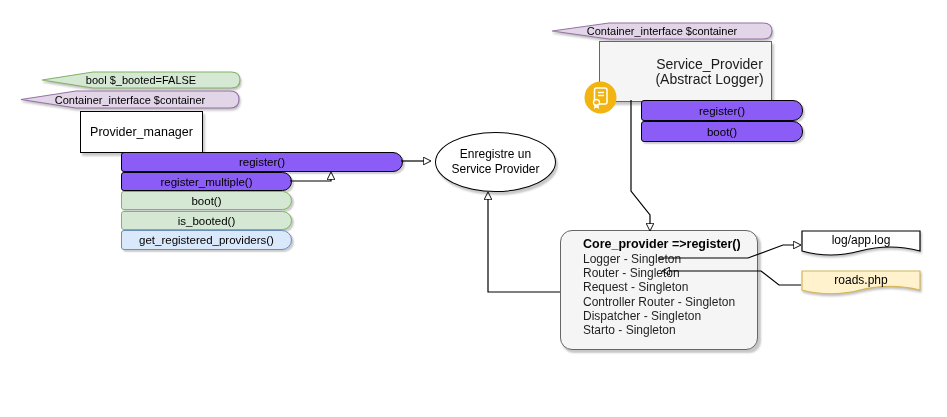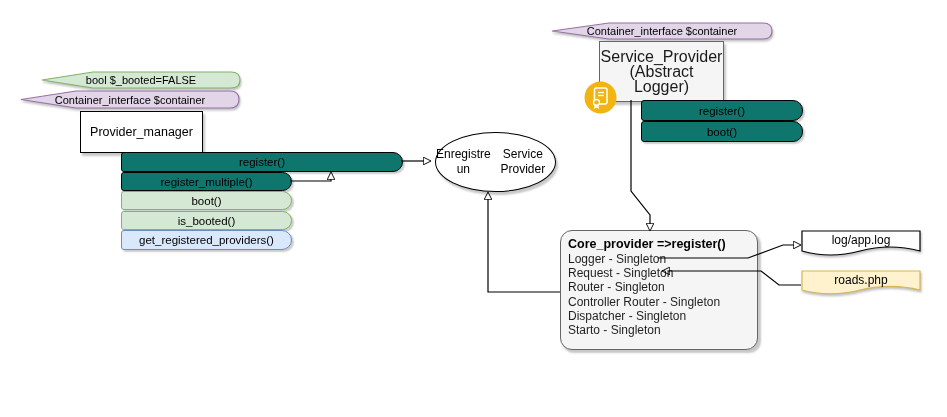--- a/index.html
+++ b/index.html
@@ -12,34 +12,34 @@
   .banner svg{position:absolute;left:0;top:0;filter:drop-shadow(1.5px 2px 1px rgba(0,0,0,.25));}
   .banner .lbl{position:absolute;inset:0;display:flex;align-items:center;justify-content:center;
     font-size:11px;white-space:nowrap;}
   .banner.blue path{fill:#dae8fc;stroke:#6c8ebf;stroke-width:1.2;}
   .banner.green path{fill:#d5e8d4;stroke:#82b366;stroke-width:1.2;}
   .banner.purple path{fill:#e1d5e7;stroke:#9673a6;stroke-width:1.2;}
   
   .box{position:absolute;border:1px solid #000;background:#fff;
     display:flex;align-items:center;justify-content:center;text-align:center;
     font-size:12.5px;box-shadow:2px 2.5px 2px rgba(0,0,0,.22);}
-  .box.gray{background:#f5f5f5;border-color:#666;color:#1a1a1a;font-size:16px;line-height:15px;}
+  .box.gray{background:#f5f5f5;border-color:#666;color:#1a1a1a;font-size:14px;line-height:15px;padding-left:48px;}
   
-  .bar{position:absolute;border:1px solid #000;background:#0f766e;border-radius:3px 10px 10px 3px;
+  .bar{position:absolute;border:1px solid #000;background:#8b5cf6;border-radius:3px 10px 10px 3px;
     display:flex;align-items:center;justify-content:center;font-size:11.5px;white-space:nowrap;
     box-shadow:2px 2px 1.5px rgba(0,0,0,.2);}
   .bar.green{background:#d5e8d4;border-color:#82b366;}
   .bar.blue{background:#dae8fc;border-color:#6c8ebf;}
   
   .ellipse{position:absolute;border:1.5px solid #000;background:#fff;border-radius:50%;
-    display:flex;flex-direction:row;align-items:center;justify-content:center;
+    display:flex;flex-direction:column;align-items:center;justify-content:center;
     font-size:12px;line-height:15px;text-align:center;box-shadow:2px 3px 2px rgba(0,0,0,.22);}
   
   .corebox{position:absolute;border:1px solid #666;background:#f5f5f5;border-radius:12px;
-    box-shadow:2.5px 3px 2px rgba(0,0,0,.22);padding:6px 4px 0 7px;box-sizing:border-box;}
+    box-shadow:2.5px 3px 2px rgba(0,0,0,.22);padding:6px 4px 0 22px;box-sizing:border-box;}
   .corebox .head{font-size:12.5px;font-weight:bold;line-height:15px;color:#000;white-space:nowrap;}
   .corebox .row{font-size:12px;line-height:14.2px;color:#1f1f1f;white-space:nowrap;}
   
   .doc{position:absolute;}
   .doc svg{position:absolute;left:0;top:0;filter:drop-shadow(1.5px 2px 1px rgba(0,0,0,.25));}
   .doc .lbl{position:absolute;left:0;right:0;top:3px;text-align:center;font-size:12px;}
   .doc.white path{fill:#ffffff;stroke:#000;stroke-width:1.2;}
   .doc.yellow path{fill:#fff2cc;stroke:#d6b656;stroke-width:1.2;}
   
   .badge{position:absolute;}
@@ -119,22 +119,22 @@
   <div class="bar" style="left:641px;top:100px;width:160px;height:19px">
     <span>register()</span>
   </div>
   <div class="bar" style="left:641px;top:121px;width:160px;height:19px">
     <span>boot()</span>
   </div>
 
   <div class="corebox" style="left:560px;top:230px;width:198px;height:120px">
     <div class="head">Core_provider =&gt;register()</div>
     <div class="row">Logger - Singleton</div>
+    <div class="row">Router - Singleton</div>
     <div class="row">Request - Singleton</div>
-    <div class="row">Router - Singleton</div>
     <div class="row">Controller Router - Singleton</div>
     <div class="row">Dispatcher - Singleton</div>
     <div class="row">Starto - Singleton</div>
   </div>
 
   <div class="doc white" style="left:801px;top:230px;width:120px;height:29px">
     <svg width="120" height="29" viewBox="0 0 120 29">
       <path d="M1 1 L119 1 L119 21 Q89 13 59 21 T1 21 Z"></path>
     </svg>
     <span class="lbl">log/app.log</span>

